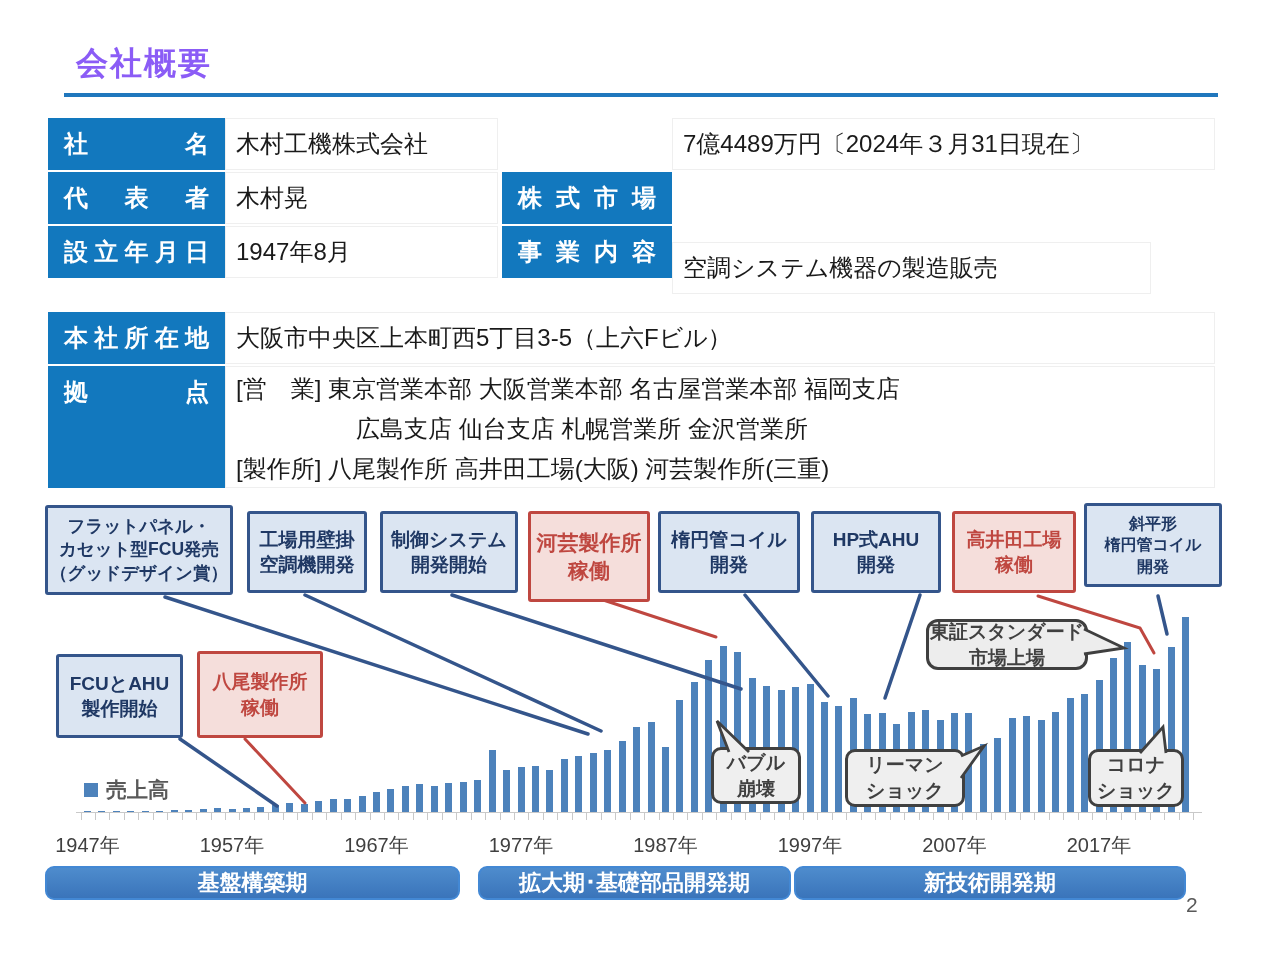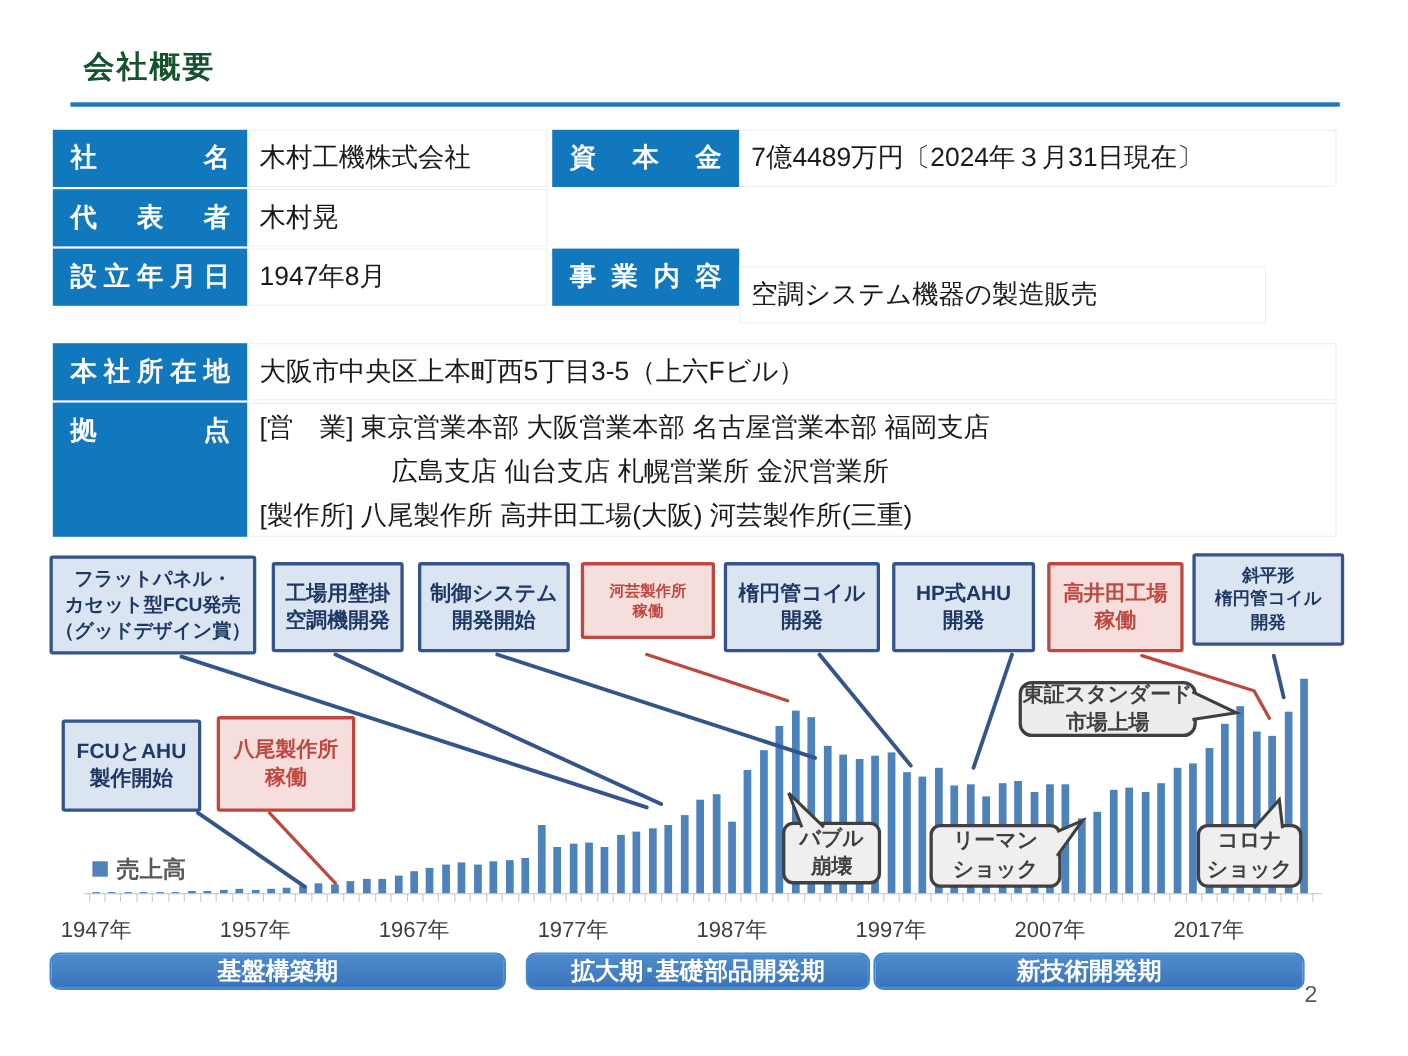--- a/index.html
+++ b/index.html
@@ -1,21 +1,21 @@
 <!DOCTYPE html>
 <html><head>
 <meta charset="utf-8">
 <style>
   html,body{margin:0;padding:0;background:#888;}
   .slide{
     position:relative;width:1280px;height:960px;background:#ffffff;overflow:hidden;
     font-family:"Liberation Sans","DejaVu Sans",sans-serif;margin:0 auto;
   }
   
-  .title{position:absolute;left:76px;top:42px;font-size:28px;font-weight:600;color:#14532d;letter-spacing:2px;text-align:right;}
+  .title{position:absolute;left:76px;top:42px;font-size:32px;font-weight:600;color:#8b5cf6;letter-spacing:2px;text-align:right;}
   .title-rule{position:absolute;left:64px;top:93px;width:1154px;height:4px;background:#2077bd;}
   
   .hcell{position:absolute;height:52px;background:#1278be;color:#ffffff;font-weight:bold;
          font-size:24px;line-height:52px;padding:0 16px;box-sizing:border-box;
          text-align:justify;text-align-last:justify;}
   .vcell{position:absolute;height:52px;background:#ffffff;border:1px solid #efefef;box-sizing:border-box;
          color:#1a1a1a;font-size:24px;line-height:50px;padding:0 0 0 10px;white-space:nowrap;overflow:visible;}
   .hcell.tall,.vcell.tall{height:122px;}
   .vcell.tall{line-height:40px;padding-top:2px;}
   .kyoten-line{white-space:pre;}
@@ -49,25 +49,25 @@
 </head>
 <body>
 
 <div class="slide">
 
   <div class="title">会社概要</div>
   <div class="title-rule"></div>
 
   <div class="hcell" style="left:48px;top:118px;width:177px">社名</div>
   <div class="vcell" style="left:225px;top:118px;width:273px">木村工機株式会社</div>
-  <div class="hcell" style="left:502px;top:118px;width:170px">資本金</div>
   <div class="vcell" style="left:672px;top:118px;width:543px">7億4489万円〔2024年３月31日現在〕</div>
 
   <div class="hcell" style="left:48px;top:172px;width:177px">代表者</div>
   <div class="vcell" style="left:225px;top:172px;width:273px">木村晃</div>
+  <div class="hcell" style="left:502px;top:172px;width:170px">株式市場</div>
 
   <div class="hcell" style="left:48px;top:226px;width:177px">設立年月日</div>
   <div class="vcell" style="left:225px;top:226px;width:273px">1947年8月</div>
   <div class="hcell" style="left:502px;top:226px;width:170px">事業内容</div>
   <div class="vcell" style="left:672px;top:242px;width:479px">空調システム機器の製造販売</div>
 
   <div class="hcell" style="left:48px;top:312px;width:177px">本社所在地</div>
   <div class="vcell" style="left:225px;top:312px;width:990px">大阪市中央区上本町西5丁目3-5（上六Fビル）</div>
   <div class="hcell tall" style="left:48px;top:366px;width:177px">拠点</div>
   <div class="vcell tall" style="left:225px;top:366px;width:990px">
@@ -76,21 +76,21 @@
     <div class="kyoten-line">[製作所] 八尾製作所 高井田工場(大阪) 河芸製作所(三重)</div>
   </div>
 
   <div class="mbox blue" style="left:45px;top:505px;width:188px;height:90px;font-size:17.5px">フラットパネル・
 カセット型FCU発売
 （グッドデザイン賞）</div>
   <div class="mbox blue" style="left:247px;top:511px;width:120px;height:82px;font-size:19px">工場用壁掛
 空調機開発</div>
   <div class="mbox blue" style="left:380px;top:511px;width:138px;height:82px;font-size:19px">制御システム
 開発開始</div>
-  <div class="mbox red" style="left:528px;top:511px;width:122px;height:70px;font-size:14px">河芸製作所
+  <div class="mbox red" style="left:528px;top:511px;width:122px;height:91px;font-size:21px">河芸製作所
 稼働</div>
   <div class="mbox blue" style="left:658px;top:511px;width:142px;height:82px;font-size:19px">楕円管コイル
 開発</div>
   <div class="mbox blue" style="left:811px;top:511px;width:130px;height:82px;font-size:19px">HP式AHU
 開発</div>
   <div class="mbox red" style="left:952px;top:511px;width:124px;height:82px;font-size:19px">高井田工場
 稼働</div>
   <div class="mbox blue" style="left:1084px;top:503px;width:138px;height:84px;font-size:16px">斜平形
 楕円管コイル
 開発</div>

